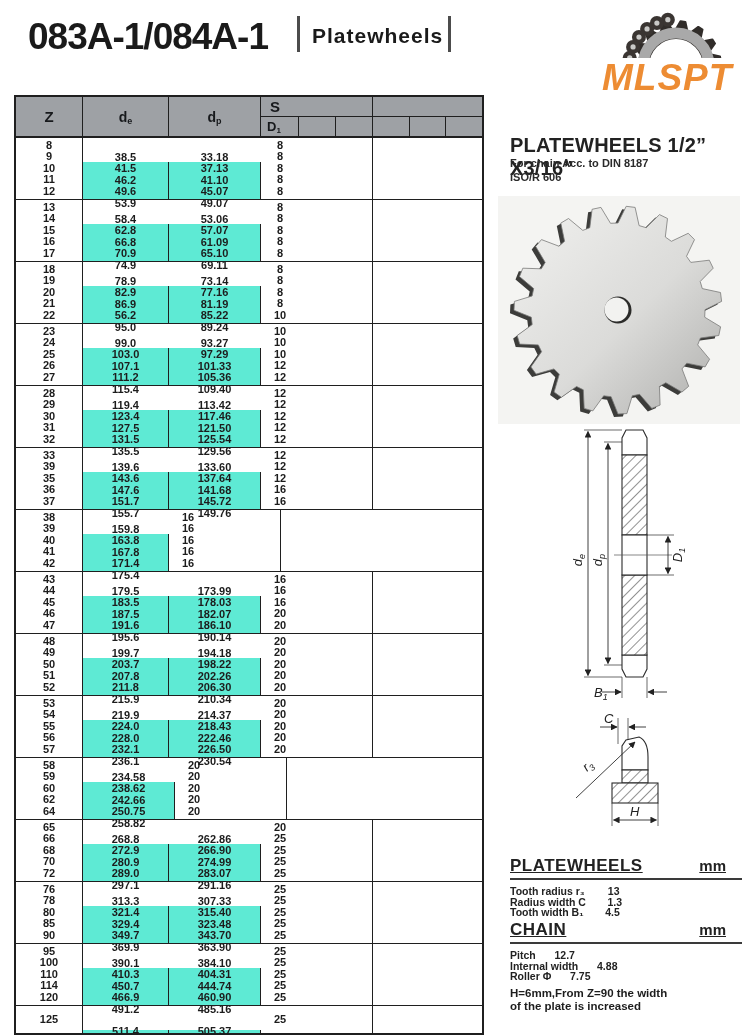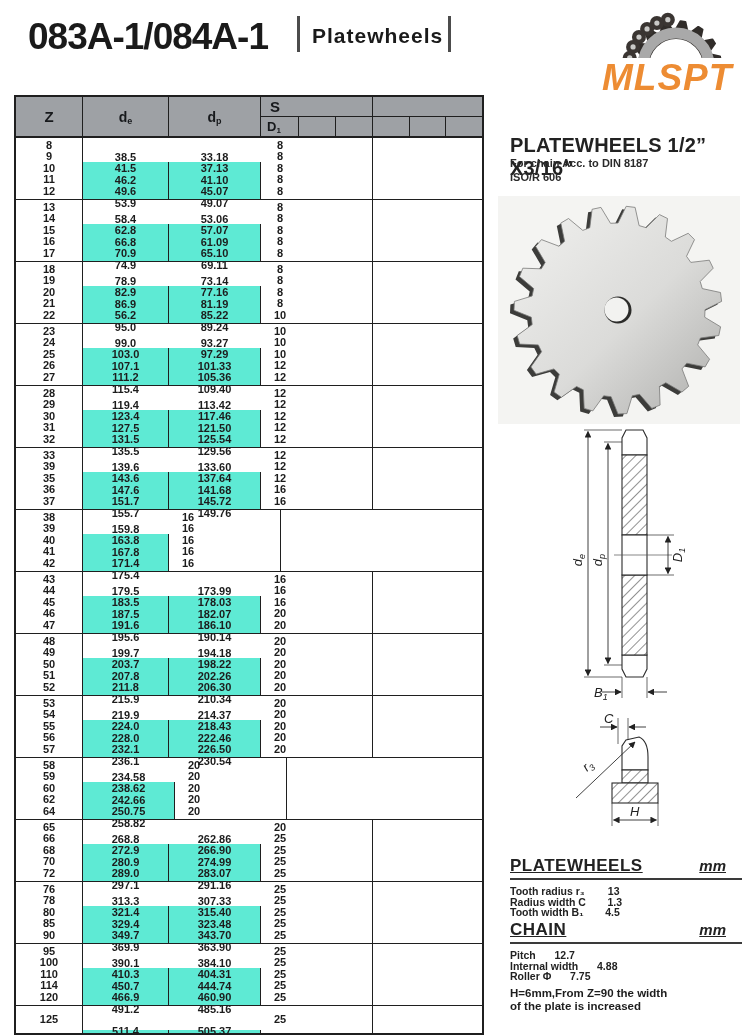--- a/index.html
+++ b/index.html
@@ -41,21 +41,21 @@
   .prod-title{position:absolute;left:510px;top:134px;font-size:20px;font-weight:bold;letter-spacing:0.2px;color:#222;}
   .prod-sub{position:absolute;left:510px;top:156px;font-size:11px;font-weight:bold;line-height:14px;color:#2a2a2a;}
   .photo{position:absolute;left:498px;top:196px;width:242px;height:228px;}
   .drawing1{position:absolute;left:538px;top:424px;width:205px;height:288px;}
   .drawing2{position:absolute;left:562px;top:710px;width:170px;height:140px;}
   .dim-label{font-style:italic;font-size:13px;fill:#222;font-weight:normal;font-family:"Liberation Sans","DejaVu Sans",sans-serif;}
   .dim-sub{font-size:9px;}
   .spec{position:absolute;left:510px;width:232px;}
   .spec-head{display:flex;justify-content:space-between;align-items:baseline;border-bottom:2px solid #3a3a3a;padding-bottom:2px;padding-right:16px;}
   .spec-title{font-size:17px;font-weight:bold;letter-spacing:0.5px;text-decoration:underline;color:#222;}
-  .spec-unit{font-size:15px;font-weight:bold;text-decoration:underline;color:#222;font-style:italic;}
+  .spec-unit{font-size:15px;font-weight:bold;text-decoration:underline;color:#222;}
   .spec-rows{margin-top:6px;}
   .spec-row{display:flex;font-size:10.5px;font-weight:bold;line-height:10.7px;color:#222;padding-right:8px;}
   .spec-val{width:58px;text-align:center;}
   .note{position:absolute;left:510px;top:987px;font-size:11.5px;font-weight:bold;line-height:12.5px;color:#1d1d1d;}
 </style>
 </head>
 <body>
 
 <div class="page-title">083A-1/084A-1</div>
 <div class="hdr-bar b1"></div>

